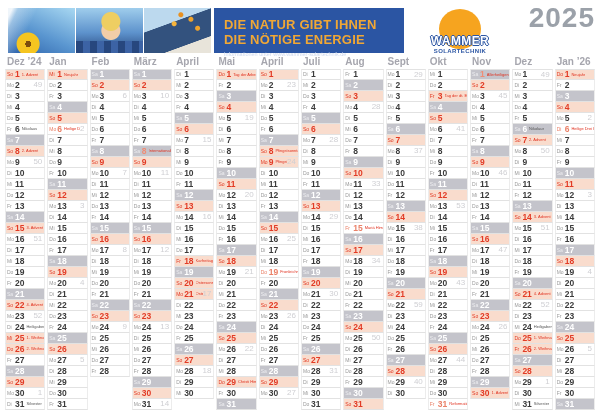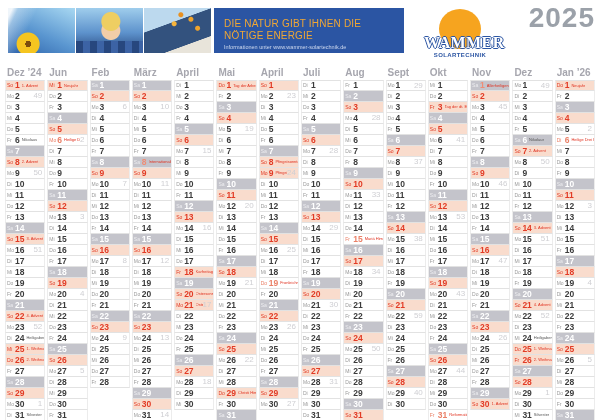--- a/index.html
+++ b/index.html
@@ -24,35 +24,35 @@
       radial-gradient(circle at 55% 15%, #e89020 0 2px, rgba(232,144,32,0) 3px),
       radial-gradient(circle at 80% 45%, #f0a32a 0 2px, rgba(240,163,42,0) 3px),
       radial-gradient(circle at 45% 35%, #f7b43c 0 2px, rgba(247,180,60,0) 3px),
       linear-gradient(160deg,#bcd9ee 0 35%, #33527e 36% 75%, #e8e4da 76% 100%);}
   .photo-3::before{content:"";position:absolute;left:8px;top:18px;width:52px;height:20px;
       transform:skewY(-12deg);
       background:repeating-linear-gradient(90deg,#2c4a77 0 8px,#446misc 0),
                  repeating-linear-gradient(90deg,#2c4a77 0 8px,#47699c 8px 9px);}
   .banner{width:190px;height:45px;margin-left:2px;background:#2b55a3;box-sizing:border-box;
       padding:10px 8px 0 10px;flex:none;}
-  .banner-title{color:#f0a735;font-weight:normal;font-size:10px;line-height:1.15;letter-spacing:.2px;}
+  .banner-title{color:#f0a735;font-weight:bold;font-size:13px;line-height:1.15;letter-spacing:.2px;}
   .banner-sub{color:#cdd8ee;font-size:5.5px;margin-top:3px;}
 
   .logo{position:absolute;left:424px;top:9px;width:72px;text-align:center;}
   .logo-sun{width:42px;height:40px;border-radius:50%;background:#f6a41f;margin:0 auto;}
-  .logo-word{margin-top:-15px;position:relative;color:#fff;font-weight:bold;font-size:16px;
+  .logo-word{margin-top:-15px;position:relative;color:#fff;font-weight:bold;font-size:12px;
       letter-spacing:.4px;
-      text-shadow:-1px 0 #2b55a3,1px 0 #2b55a3,0 -1px #2b55a3,0 1px #2b55a3;font-family:Liberation Serif, serif;}
+      text-shadow:-1px 0 #2b55a3,1px 0 #2b55a3,0 -1px #2b55a3,0 1px #2b55a3;}
   .logo-subt{color:#2b55a3;font-weight:bold;font-size:6px;letter-spacing:.4px;margin-top:0px;}
 
   .year{position:absolute;right:5px;top:4px;font-size:28px;font-weight:bold;color:#9ba1a9;
       letter-spacing:1px;line-height:1;}
 
   
-  .grid{position:absolute;left:5px;top:56px;width:590px;display:flex;gap:2px;margin-top:11px;}
+  .grid{position:absolute;left:5px;top:56px;width:590px;display:flex;gap:2px;}
   .month-column{flex:1;min-width:0;}
   .month-header{height:13px;font-size:10px;font-weight:bold;color:#a6a6ae;padding-left:2px;
       white-space:nowrap;overflow:hidden;}
   .day-cell{height:11px;box-sizing:border-box;display:flex;align-items:center;
       border-bottom:1px solid #e2e2e2;border-left:1px solid #ececec;border-right:1px solid #ececec;
       overflow:hidden;background:#fff;}
   .month-column .day-cell:nth-child(2){border-top:1px solid #e2e2e2;}
   .day-cell.empty{border:none;background:#fff;}
   .wd{font-size:5px;color:#9a9a9a;width:8px;flex:none;padding-left:1px;line-height:1;}
   .num{font-size:8.5px;font-weight:bold;color:#3b3b3b;line-height:1;flex:none;}
@@ -232,21 +232,21 @@
           <span class="num">30</span>
           <span class="kw">1</span>
         </div>
         <div class="day-cell work">
           <span class="wd">Di</span>
           <span class="num">31</span>
           <span class="note">Silvester</span>
         </div>
       </div>
       <div class="month-column">
-        <div class="month-header">Jun</div>
+        <div class="month-header">Jan</div>
         <div class="day-cell hol">
           <span class="wd">Mi</span>
           <span class="num">1</span>
           <span class="note">Neujahr</span>
         </div>
         <div class="day-cell work">
           <span class="wd">Do</span>
           <span class="num">2</span>
         </div>
         <div class="day-cell work">

